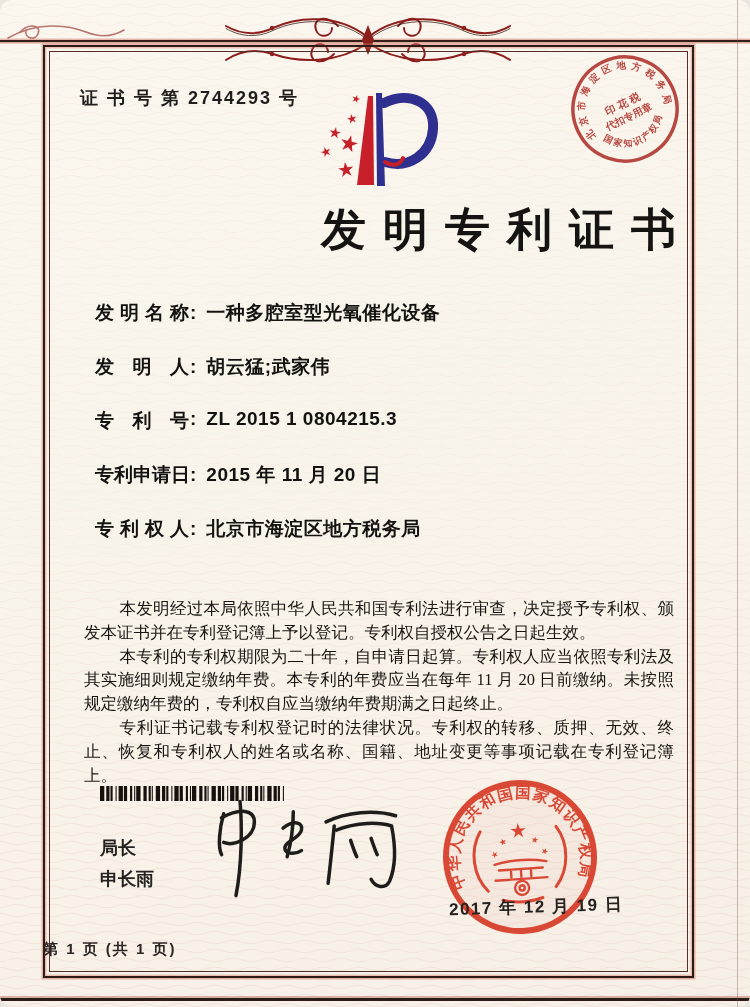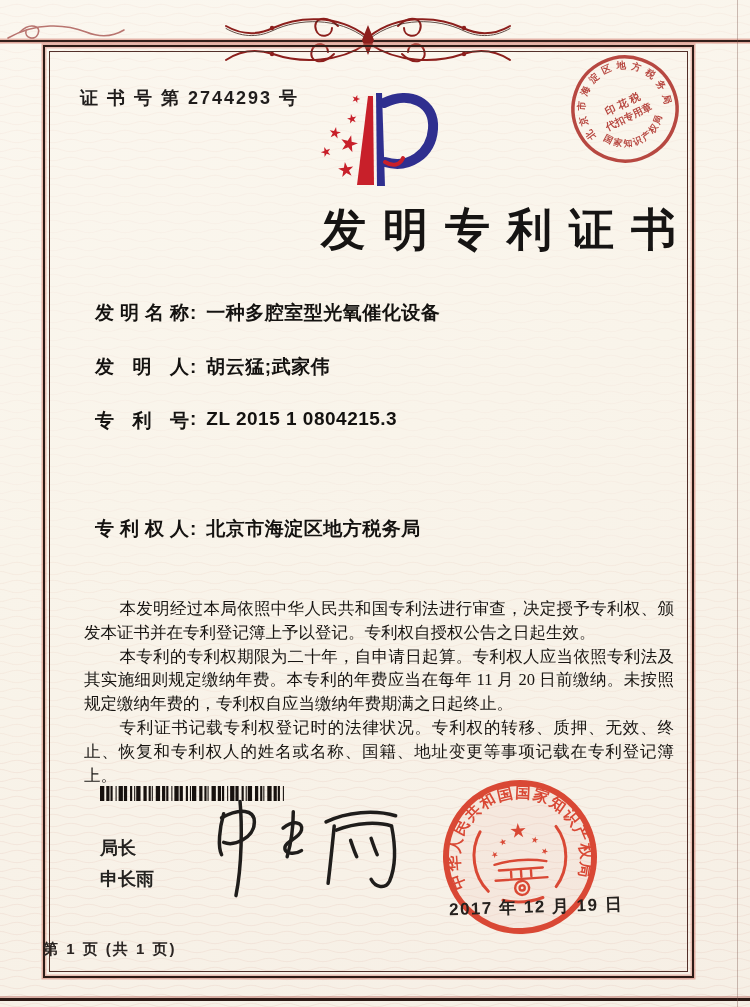--- a/index.html
+++ b/index.html
@@ -1,19 +1,19 @@
 <!DOCTYPE html>
 <html><head>
 <meta charset="utf-8">
 <style>
   html,body{margin:0;padding:0;background:#e9e6df;}
   .page{
     position:relative;width:750px;height:1007px;overflow:hidden;
     background:linear-gradient(160deg,#fbf7ef 0%,#f9f4ea 45%,#f6efe5 100%);
-    font-family:"Liberation Sans",sans-serif;color:#1c1c1c;
+    font-family:"Liberation Sans",sans-serif;color:#1c1c1c;border-radius:12px;
   }
   .texture{position:absolute;left:0;top:0;width:750px;height:1007px;pointer-events:none;}
   
   .top-rule{position:absolute;left:0;top:40px;width:750px;height:2px;background:#33201b;
     box-shadow:0 1.5px 0 rgba(200,100,85,.55),0 -1.5px 0 rgba(200,100,85,.45);}
   .bottom-rule{position:absolute;left:0;top:998px;width:750px;height:3px;background:#2c1a15;
     box-shadow:0 -2px 0 rgba(170,80,70,.4);}
   .right-edge{position:absolute;top:0;left:737px;width:1px;height:1007px;background:rgba(120,85,75,.38);}
   
   .frame{position:absolute;left:43px;top:45px;right:56px;bottom:29px;border:2.5px solid #2d1b16;
@@ -242,20 +242,23 @@
 
   <div class="field-row" style="top:300px">
     <span class="flabel">发明名称</span><span class="fcolon">:</span><span class="fvalue">一种多腔室型光氧催化设备</span>
   </div>
   <div class="field-row" style="top:354px">
     <span class="flabel">发明人</span><span class="fcolon">:</span><span class="fvalue">胡云猛;武家伟</span>
   </div>
   <div class="field-row" style="top:408px">
     <span class="flabel">专利号</span><span class="fcolon">:</span><span class="fvalue">ZL 2015 1 0804215.3</span>
   </div>
+  <div class="field-row" style="top:462px">
+    <span class="flabel">专利申请日</span><span class="fcolon">:</span><span class="fvalue">2015 年 11 月 20 日</span>
+  </div>
   <div class="field-row" style="top:516px">
     <span class="flabel">专利权人</span><span class="fcolon">:</span><span class="fvalue">北京市海淀区地方税务局</span>
   </div>
 
   <div class="paras">
     <p>本发明经过本局依照中华人民共和国专利法进行审查，决定授予专利权、颁发本证书并在专利登记簿上予以登记。专利权自授权公告之日起生效。</p>
     <p>本专利的专利权期限为二十年，自申请日起算。专利权人应当依照专利法及其实施细则规定缴纳年费。本专利的年费应当在每年 11 月 20 日前缴纳。未按照规定缴纳年费的，专利权自应当缴纳年费期满之日起终止。</p>
     <p>专利证书记载专利权登记时的法律状况。专利权的转移、质押、无效、终止、恢复和专利权人的姓名或名称、国籍、地址变更等事项记载在专利登记簿上。</p>
   </div>
 

